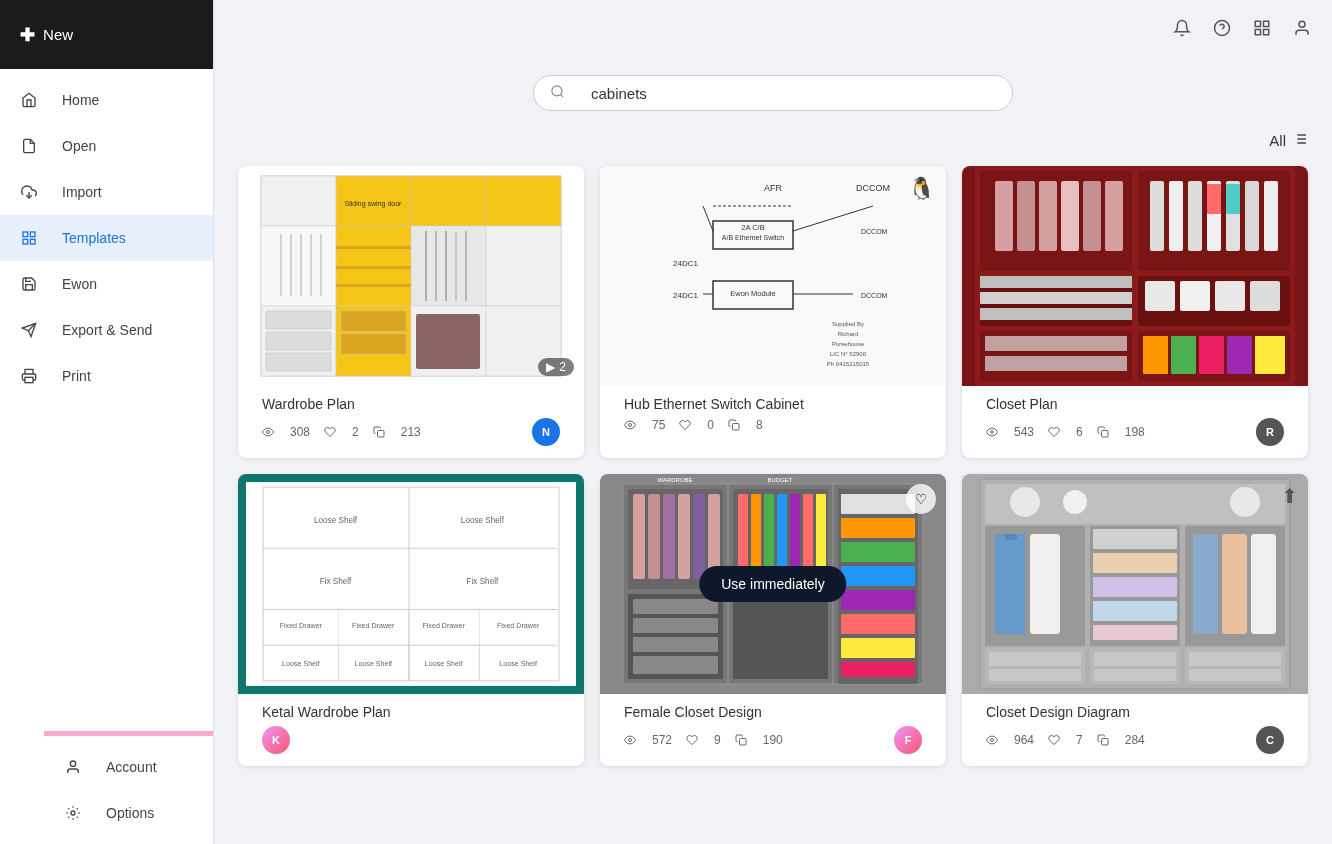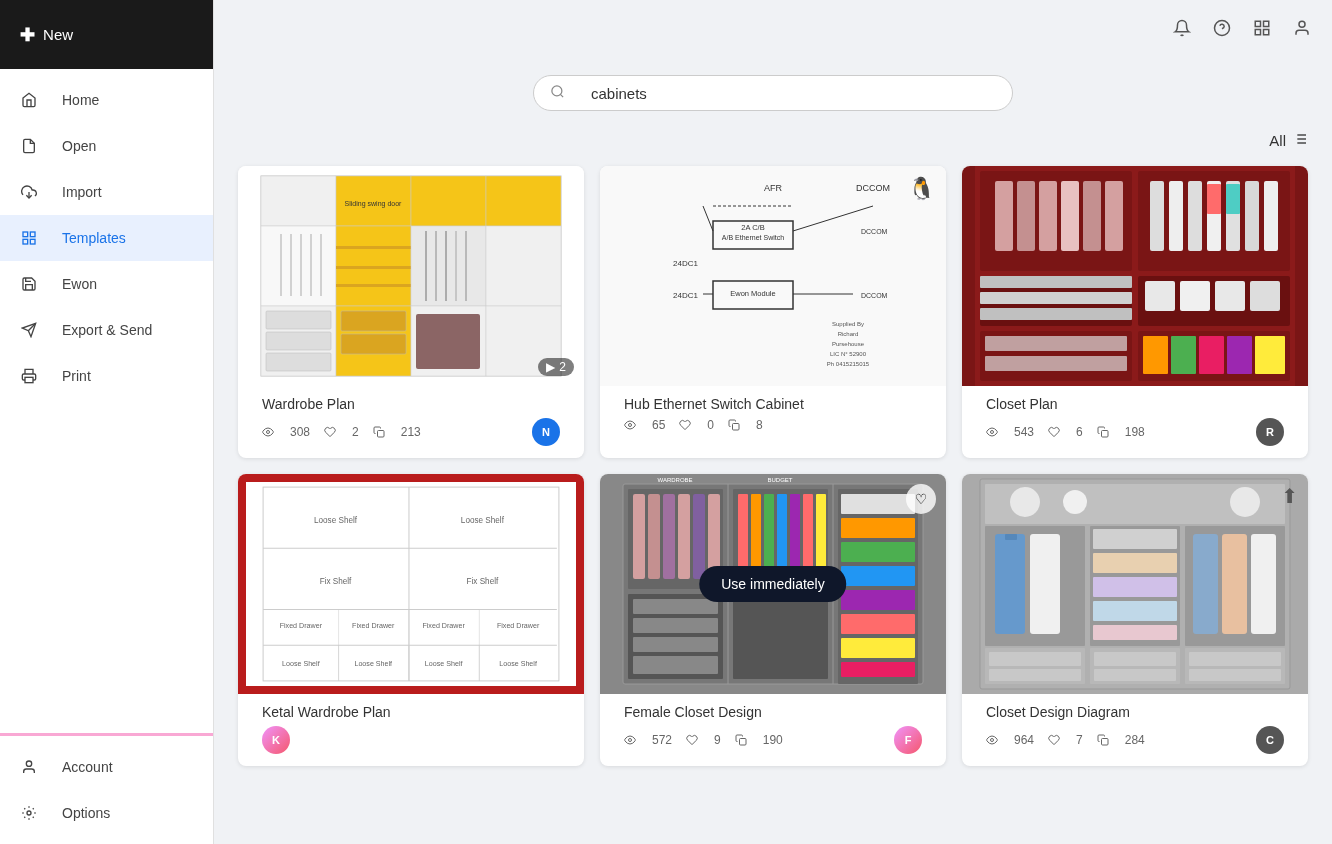--- a/index.html
+++ b/index.html
@@ -68,22 +68,23 @@
       width: 18px;
       height: 18px;
       display: flex;
       align-items: center;
       justify-content: center;
       font-size: 16px;
       color: inherit;
     }
 
     .sidebar-bottom {
-      border-top: 3px solid #f9a8d4;
+      border-top: 5px solid #f9a8d4;
       padding: 8px 0;
+      margin-left: 44px;
     }
 
     
     .header {
       position: absolute;
       top: 0;
       left: 214px;
       right: 0;
       height: 55px;
       background: #f0f2f5;
@@ -587,21 +588,21 @@
           <div class="upload-icon" style="color:#888; font-size:22px;">🐧</div>
         </div>
         <div class="template-card-info">
           <div class="template-card-title">Hub Ethernet Switch Cabinet</div>
           <div class="template-card-stats">
             <div class="stat-item">
               <svg width="12" height="12" viewBox="0 0 24 24" fill="none" stroke="currentColor" stroke-width="2">
                   <path d="M1 12s4-8 11-8 11 8 11 8-4 8-11 8-11-8-11-8z"></path>
                   <circle cx="12" cy="12" r="3"></circle>
                 </svg>
-              <span>65</span>
+              <span>75</span>
             </div>
             <div class="stat-item">
               <svg width="12" height="12" viewBox="0 0 24 24" fill="none" stroke="currentColor" stroke-width="2">
                   <path d="M20.84 4.61a5.5 5.5 0 0 0-7.78 0L12 5.67l-1.06-1.06a5.5 5.5 0 0 0-7.78 7.78l1.06 1.06L12 21.23l7.78-7.78 1.06-1.06a5.5 5.5 0 0 0 0-7.78z"></path>
                 </svg>
               <span>0</span>
             </div>
             <div class="stat-item">
               <svg width="12" height="12" viewBox="0 0 24 24" fill="none" stroke="currentColor" stroke-width="2">
                   <rect x="9" y="9" width="13" height="13" rx="2" ry="2"></rect>
@@ -684,21 +685,21 @@
                   <path d="M5 15H4a2 2 0 0 1-2-2V4a2 2 0 0 1 2-2h9a2 2 0 0 1 2 2v1"></path>
                 </svg>
               <span>198</span>
             </div>
             <div class="avatar-circle avatar-circle-dark">R</div>
           </div>
         </div>
       </div>
 
       <div class="template-card">
-        <div class="template-card-image" style="background:#b91c1c; padding:8px;">
+        <div class="template-card-image" style="background:#0f766e; padding:8px;">
           <svg width="100%" height="100%" viewBox="0 0 300 200" xmlns="http://www.w3.org/2000/svg" style="background:#fff">
 
             <rect x="5" y="5" width="290" height="190" fill="#fff" stroke="#ccc" stroke-width="1"></rect>
 
             <line x1="148" y1="5" x2="148" y2="195" stroke="#ccc" stroke-width="1"></line>
 
             <line x1="5" y1="65" x2="293" y2="65" stroke="#ccc" stroke-width="1"></line>
             <line x1="5" y1="125" x2="293" y2="125" stroke="#ccc" stroke-width="1"></line>
             <line x1="5" y1="160" x2="293" y2="160" stroke="#ccc" stroke-width="1"></line>
 

